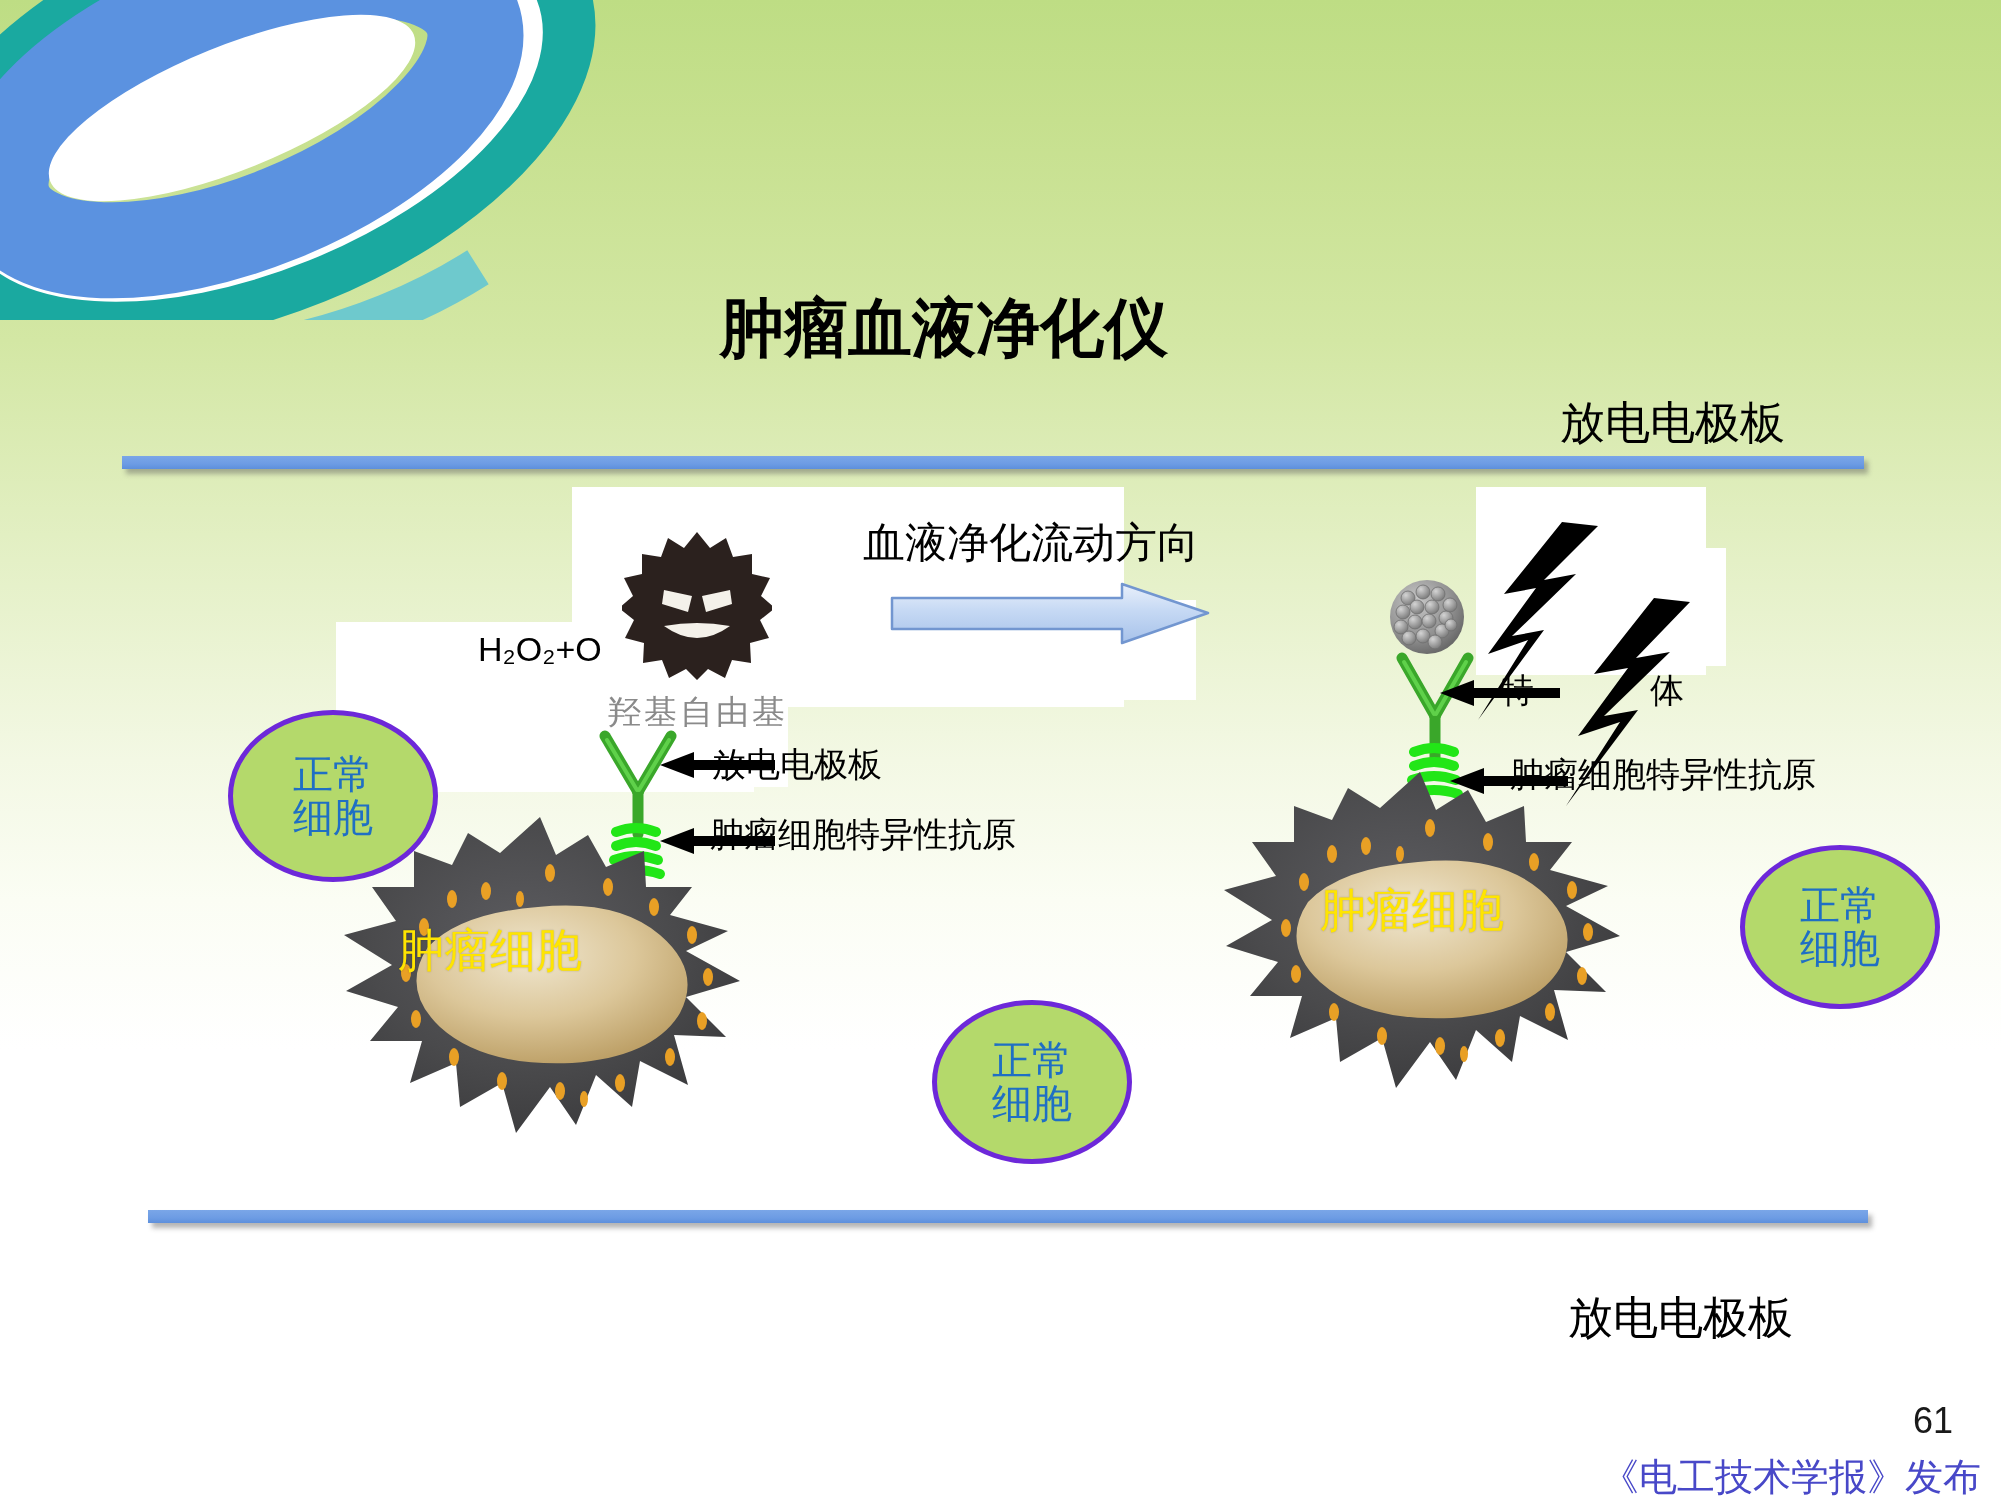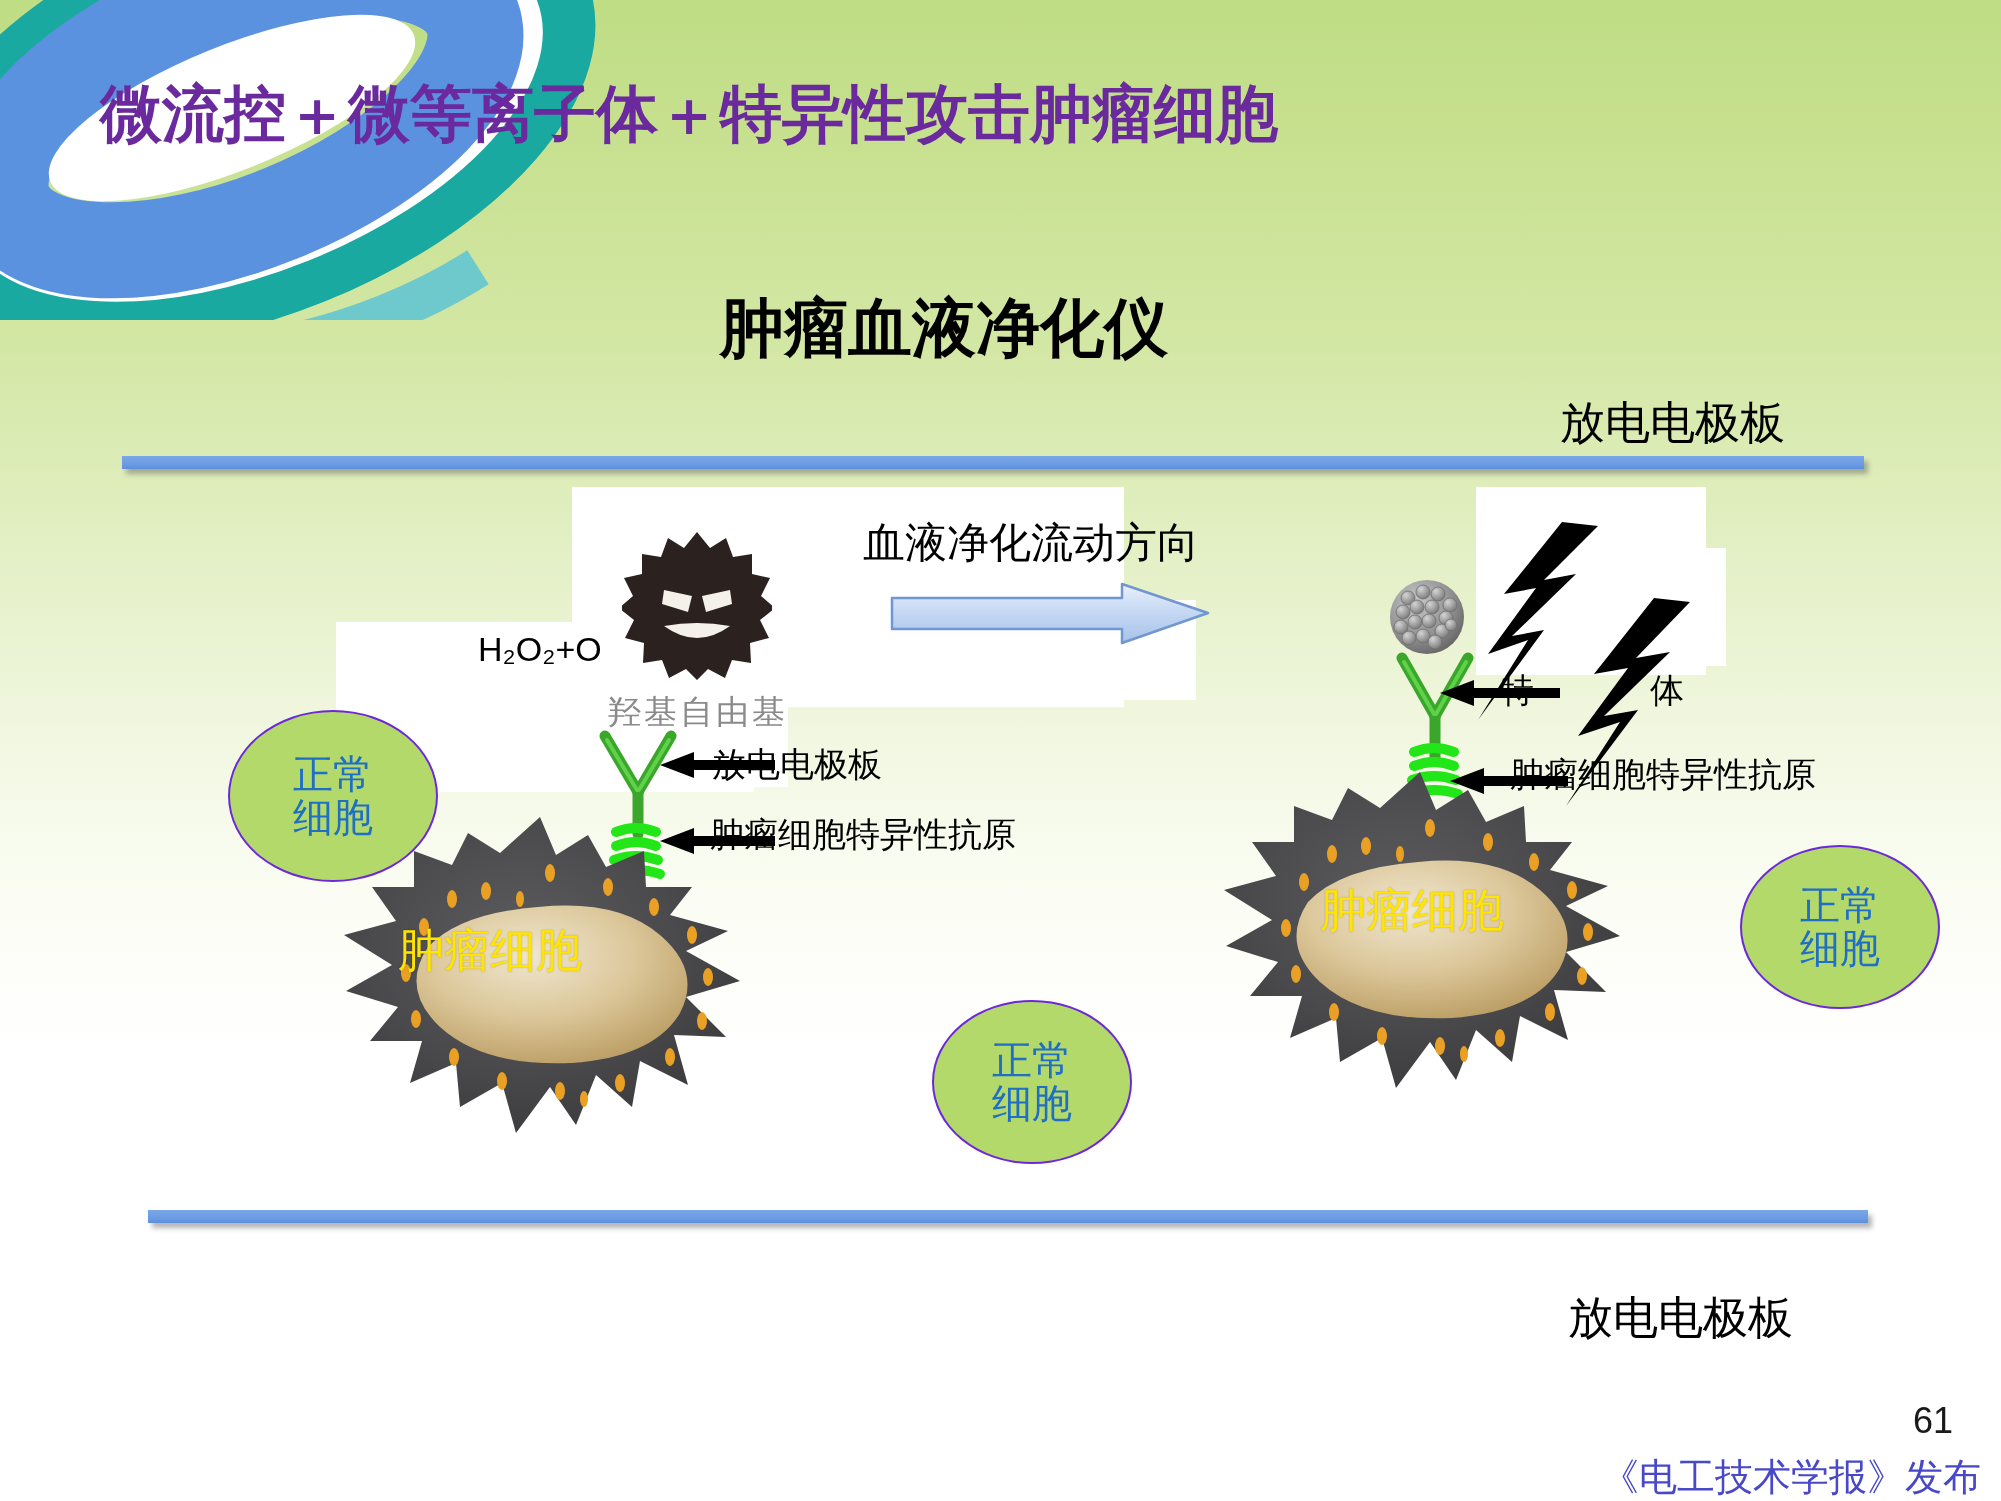--- a/index.html
+++ b/index.html
@@ -72,21 +72,21 @@
     position:absolute;left:855px;top:515px;
     font-size:42px;color:#000;white-space:nowrap;margin-left:8px;
   }
   .flow-arrow{position:absolute;left:890px;top:582px;width:320px;height:64px;}
 
   
   .normal-cell{
     position:absolute;
     border-radius:50%;
     background:#b4d96b;
-    border:2px solid #6d28d9;
+    border:5px solid #6d28d9;
     display:flex;align-items:center;justify-content:center;
     text-align:center;line-height:1.08;
     color:#1f6fc4;font-size:40px;
     box-sizing:border-box;
   }
 
   .tumor-wrap{position:absolute;}
   .tumor-wrap svg{display:block;}
   .tumor-label{
     position:absolute;
@@ -146,21 +146,20 @@
 
         <ellipse cx="232" cy="108" rx="196" ry="62" transform="rotate(-22 232 108)" fill="#ffffff"></ellipse>
 
         <ellipse cx="330" cy="175" rx="300" ry="150" transform="rotate(-22 330 175)" fill="none" stroke="#6ec9cd" stroke-width="40" stroke-dasharray="330 900" stroke-dashoffset="-260"></ellipse>
 
         <path d="M0,0 L340,0 C240,46 150,110 88,180 L0,150 Z" fill="#ffffff" opacity="0.0"></path>
       </g>
     </svg>
   </div>
 
-  <div class="title">微流控＋微等离子体＋特异性攻击肿瘤细胞</div>
 
   <div class="subtitle">肿瘤血液净化仪</div>
 
   <div class="electrode-top">放电电极板</div>
   <div class="electrode-bottom">放电电极板</div>
 
   <div class="bar bar-top"></div>
   <div class="bar bar-bottom"></div>
 
   <div class="panel" style="left:336px;top:622px;width:418px;height:170px;"></div>

